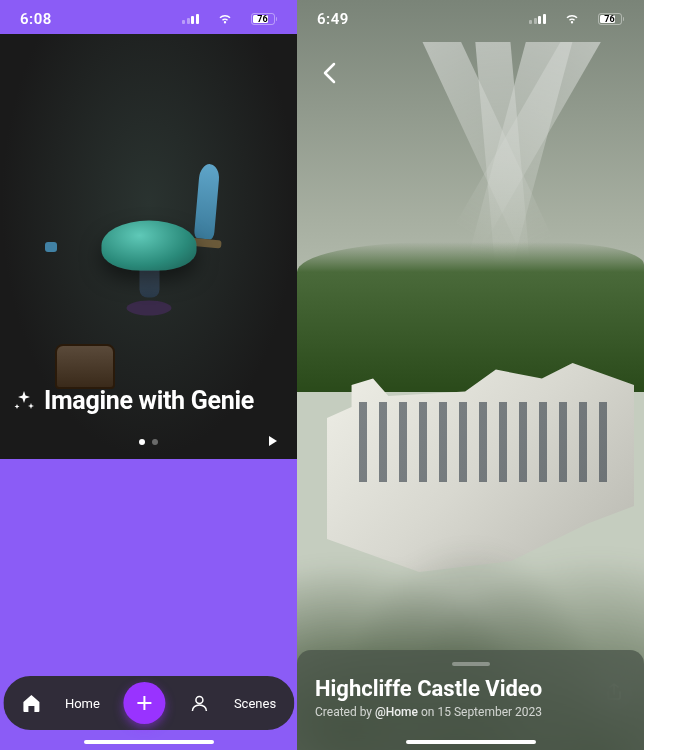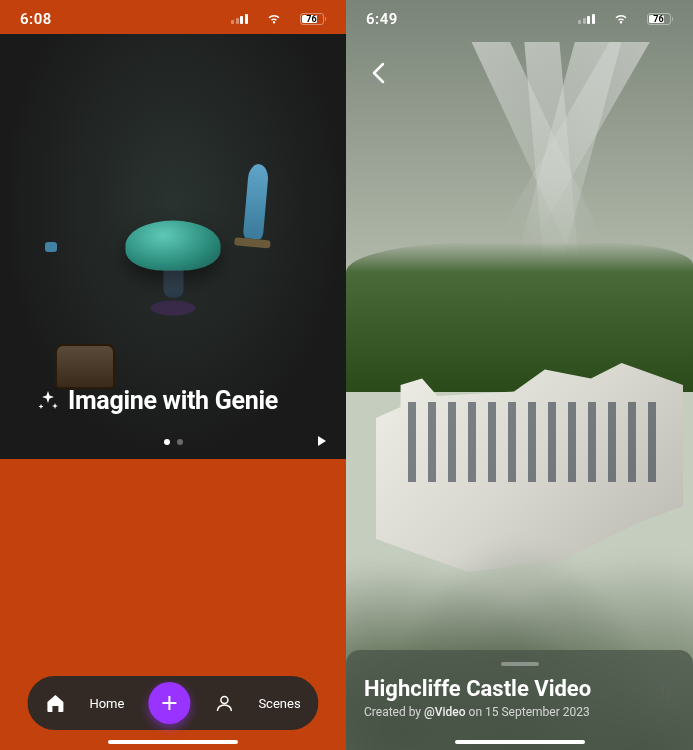--- a/index.html
+++ b/index.html
@@ -13,22 +13,22 @@
       width: 693px;
       height: 750px;
       overflow: hidden;
     }
     .screen {
       position: relative;
       height: 750px;
       overflow: hidden;
     }
     .screen-left {
-      width: 346px;
-      background: #c2410c;
+      width: 297px;
+      background: #8b5cf6;
       color: #fff;
     }
     .screen-right {
       width: 347px;
       background: linear-gradient(180deg, #7a8478 0%, #a8b0a2 30%, #c5cdbf 50%);
       color: #fff;
     }
     
     
     .status-bar {
@@ -181,21 +181,20 @@
       height: 10px;
       background: #4a9ac5;
       border-radius: 3px;
       opacity: 0.8;
     }
     .hero-text {
       position: absolute;
       bottom: 38px;
       left: 12px;
       right: 20px;
-      margin-left: 24px;
     }
     .hero-title-row {
       display: flex;
       align-items: center;
       gap: 8px;
       margin-bottom: 6px;
     }
     .sparkle-icon {
       width: 24px;
       height: 24px;
@@ -606,18 +605,18 @@
   <div class="share-btn">
     <svg width="16" height="18" viewBox="0 0 16 18" fill="none" stroke="#fff" stroke-width="1.5" stroke-linecap="round" stroke-linejoin="round">
       <path d="M8 1v10M4 4l4-3 4 3M2 9v6a1 1 0 001 1h10a1 1 0 001-1V9"></path>
     </svg>
   </div>
 
   <div class="detail-sheet">
     <div class="sheet-handle"></div>
     <h2 class="detail-title">Highcliffe Castle Video</h2>
     <p class="detail-meta">
-      <span>Created by </span><span class="detail-author">@Video</span><span> on 15 September 2023</span>
+      <span>Created by </span><span class="detail-author">@Home</span><span> on 15 September 2023</span>
     </p>
   </div>
 
   <div class="home-indicator"></div>
 </div>
 
 </body></html>

